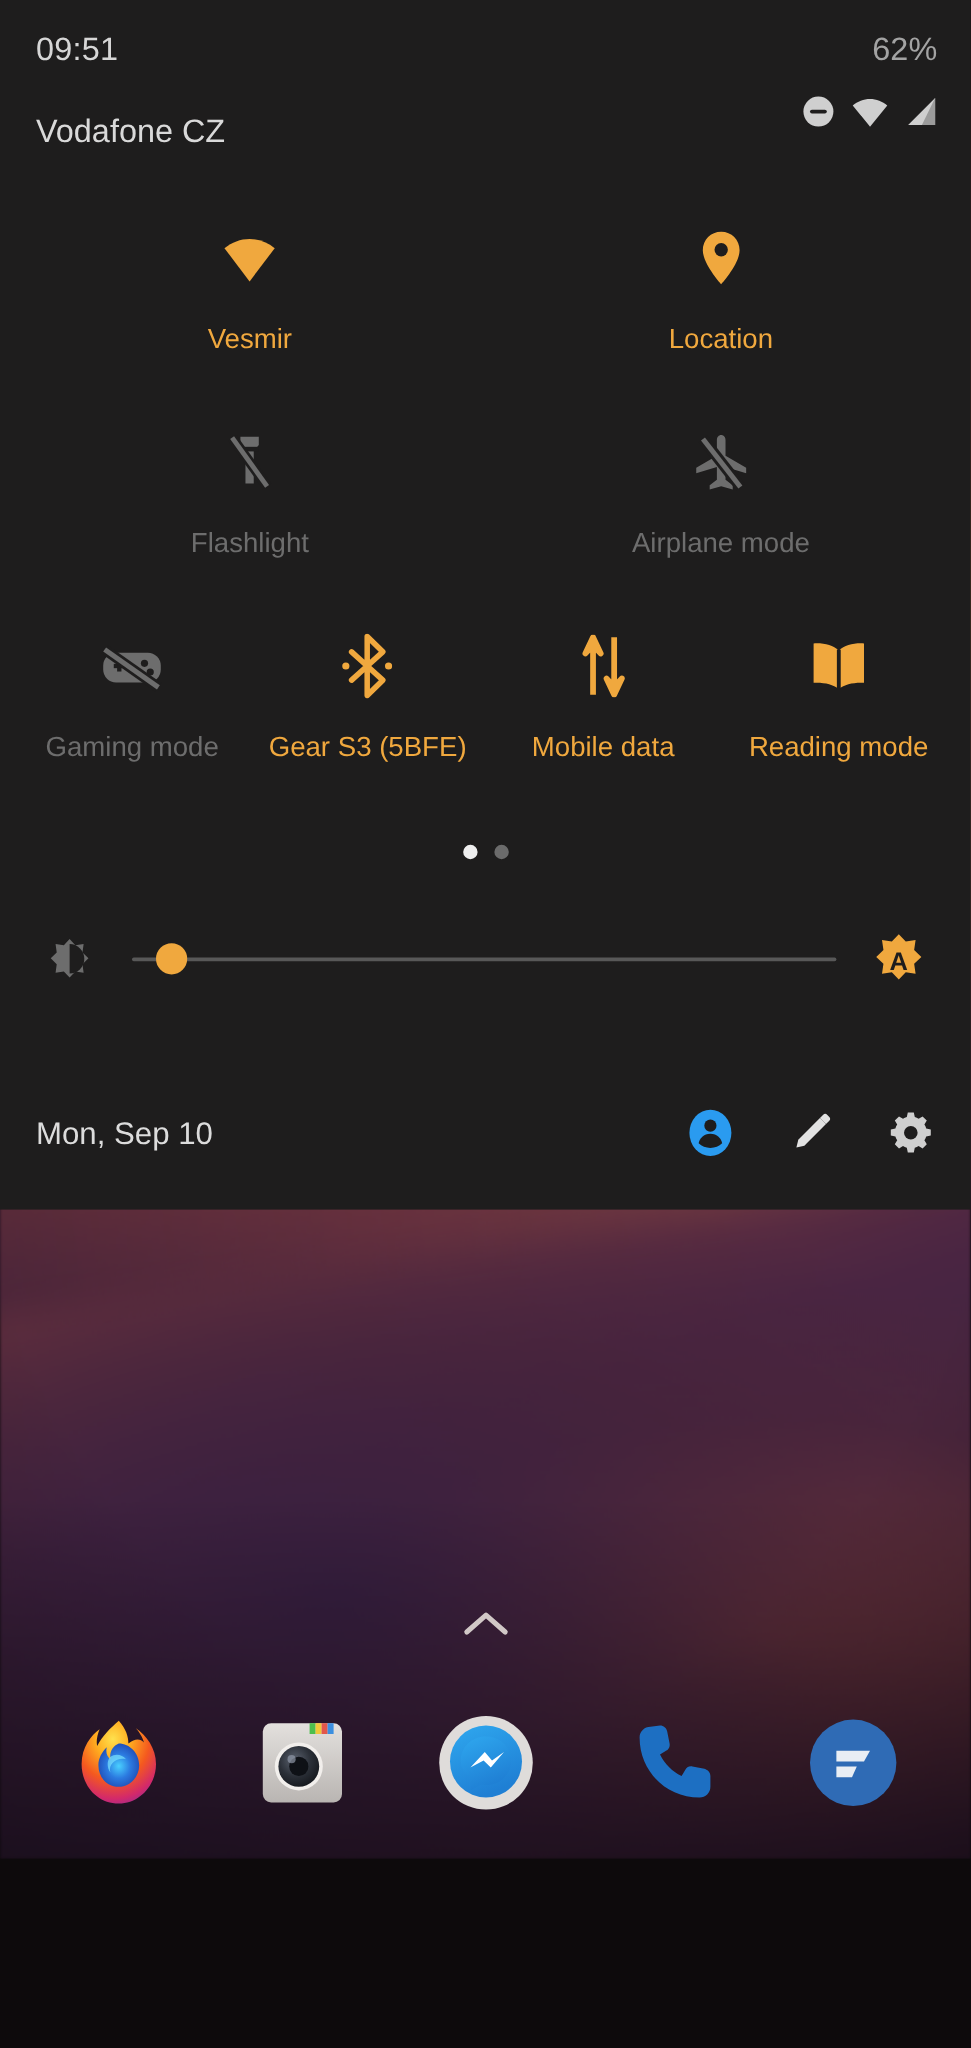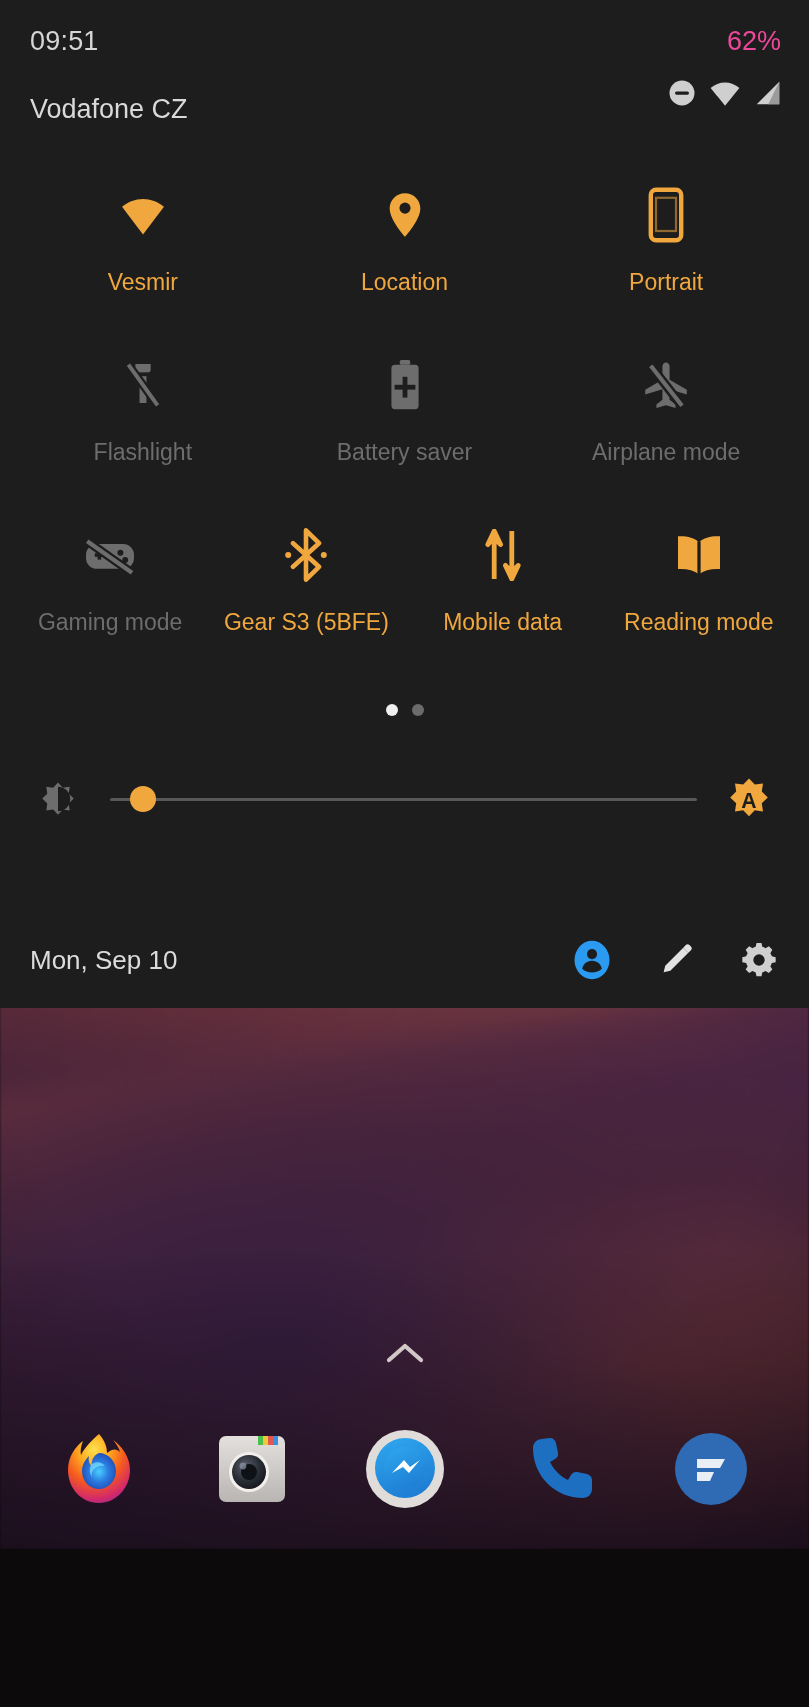--- a/index.html
+++ b/index.html
@@ -72,21 +72,21 @@
   }
 
   
   #status-bar { position: relative; height: 130px; }
   #status-clock {
     position: absolute; left: 30px; top: 26px;
     color: #d6d6d6; font-size: 27px; letter-spacing: 0.2px;
   }
   #status-battery {
     position: absolute; right: 28px; top: 26px;
-    color: #ec4899; font-size: 27px;
+    color: #a3a3a3; font-size: 27px;
   }
   #status-carrier {
     position: absolute; left: 30px; top: 94px;
     color: #d9d9d9; font-size: 27px;
   }
   #status-icons {
     position: absolute; right: 26px; top: 78px;
     display: flex; align-items: center; gap: 12px;
   }
   .sb-icon { display: block; }
@@ -141,21 +141,21 @@
   }
   #brightness-thumb {
     position: absolute; left: 0;
     width: 26px; height: 26px; border-radius: 50%;
     background: #f0a83e;
   }
   #auto-bright-icon { width: 60px; display: flex; justify-content: center; }
 
   
   #qs-footer {
-    position: absolute; left: 0; bottom: 0; width: 100%;
+    position: absolute; left: 0; bottom: 16px; width: 100%;
     height: 96px;
     display: flex; align-items: center; justify-content: space-between;
     padding: 0 30px 0 30px;
   }
   #qs-date { color: #dcdcdc; font-size: 26px; }
   #qs-footer-actions { display: flex; align-items: center; gap: 44px; }
   .footer-btn { display: flex; align-items: center; justify-content: center; }
 
   
   #app-drawer-chevron {
@@ -338,55 +338,35 @@
           <div class="tile-icon">
             <svg width="46" height="52" viewBox="0 0 24 26">
               <path d="M12 1.6 c-4.5 0 -8 3.5 -8 8 c0 6 8 14.8 8 14.8 s8 -8.8 8 -14.8
                        c0 -4.5 -3.5 -8 -8 -8 Z" fill="#f0a83e"></path>
               <circle cx="12" cy="9.4" r="2.9" fill="#1e1d1d"></circle>
             </svg>
           </div>
           <div class="tile-label">Location</div>
         </div>
 
-        <div class="tile on">
-          <div class="tile-icon">
-            <svg width="42" height="56" viewBox="0 0 20 28">
-              <rect x="2.4" y="1.4" width="15.2" height="25.2" rx="2.6" fill="none" stroke="#f0a83e" stroke-width="2.2"></rect>
-              <rect x="5" y="5.4" width="10" height="16.6" fill="none" stroke="#f0a83e" stroke-width="1.1" opacity="0.55"></rect>
-            </svg>
-          </div>
-          <div class="tile-label">Portrait</div>
-        </div>
       </div>
 
       <div class="tile-row">
         <div class="tile off">
           <div class="tile-icon">
             <svg width="46" height="52" viewBox="0 0 24 26">
               <path d="M8 2 h8 v3.6 l-2.2 2.6 v14.2 h-3.6 V8.2 L8 5.6 Z" fill="#6d6d6d"></path>
               <rect x="8" y="6.4" width="8" height="2" fill="#1e1d1d"></rect>
               <line x1="4.4" y1="2.4" x2="19.6" y2="23.6" stroke="#1e1d1d" stroke-width="4.4"></line>
               <line x1="4.4" y1="2.4" x2="19.6" y2="23.6" stroke="#6d6d6d" stroke-width="2.1"></line>
             </svg>
           </div>
           <div class="tile-label">Flashlight</div>
         </div>
 
-        <div class="tile off">
-          <div class="tile-icon">
-            <svg width="40" height="54" viewBox="0 0 20 27">
-              <rect x="7.4" y="1" width="5.2" height="2.4" rx="0.8" fill="#6d6d6d"></rect>
-              <rect x="3.2" y="3.4" width="13.6" height="22.2" rx="1.8" fill="#6d6d6d"></rect>
-              <rect x="8.8" y="9.4" width="2.4" height="10.4" fill="#1e1d1d"></rect>
-              <rect x="4.8" y="13.4" width="10.4" height="2.4" fill="#1e1d1d"></rect>
-            </svg>
-          </div>
-          <div class="tile-label">Battery saver</div>
-        </div>
 
         <div class="tile off">
           <div class="tile-icon">
             <svg width="52" height="52" viewBox="0 0 26 26">
               <path d="M13 1.8 c1 0 1.8 0.9 1.8 2 l0 6.6 l8.6 5 l0 2.3 l-8.6 -2.6
                        l0 5.3 l3 2.3 l0 1.8 l-4.8 -1.4 l-4.8 1.4 l0 -1.8 l3 -2.3
                        l0 -5.3 l-8.6 2.6 l0 -2.3 l8.6 -5 l0 -6.6 c0 -1.1 0.8 -2 1.8 -2 Z" fill="#6d6d6d"></path>
               <line x1="5.4" y1="3.4" x2="21" y2="23.4" stroke="#1e1d1d" stroke-width="4.6"></line>
               <line x1="5.4" y1="3.4" x2="21" y2="23.4" stroke="#6d6d6d" stroke-width="2.1"></line>
             </svg>

